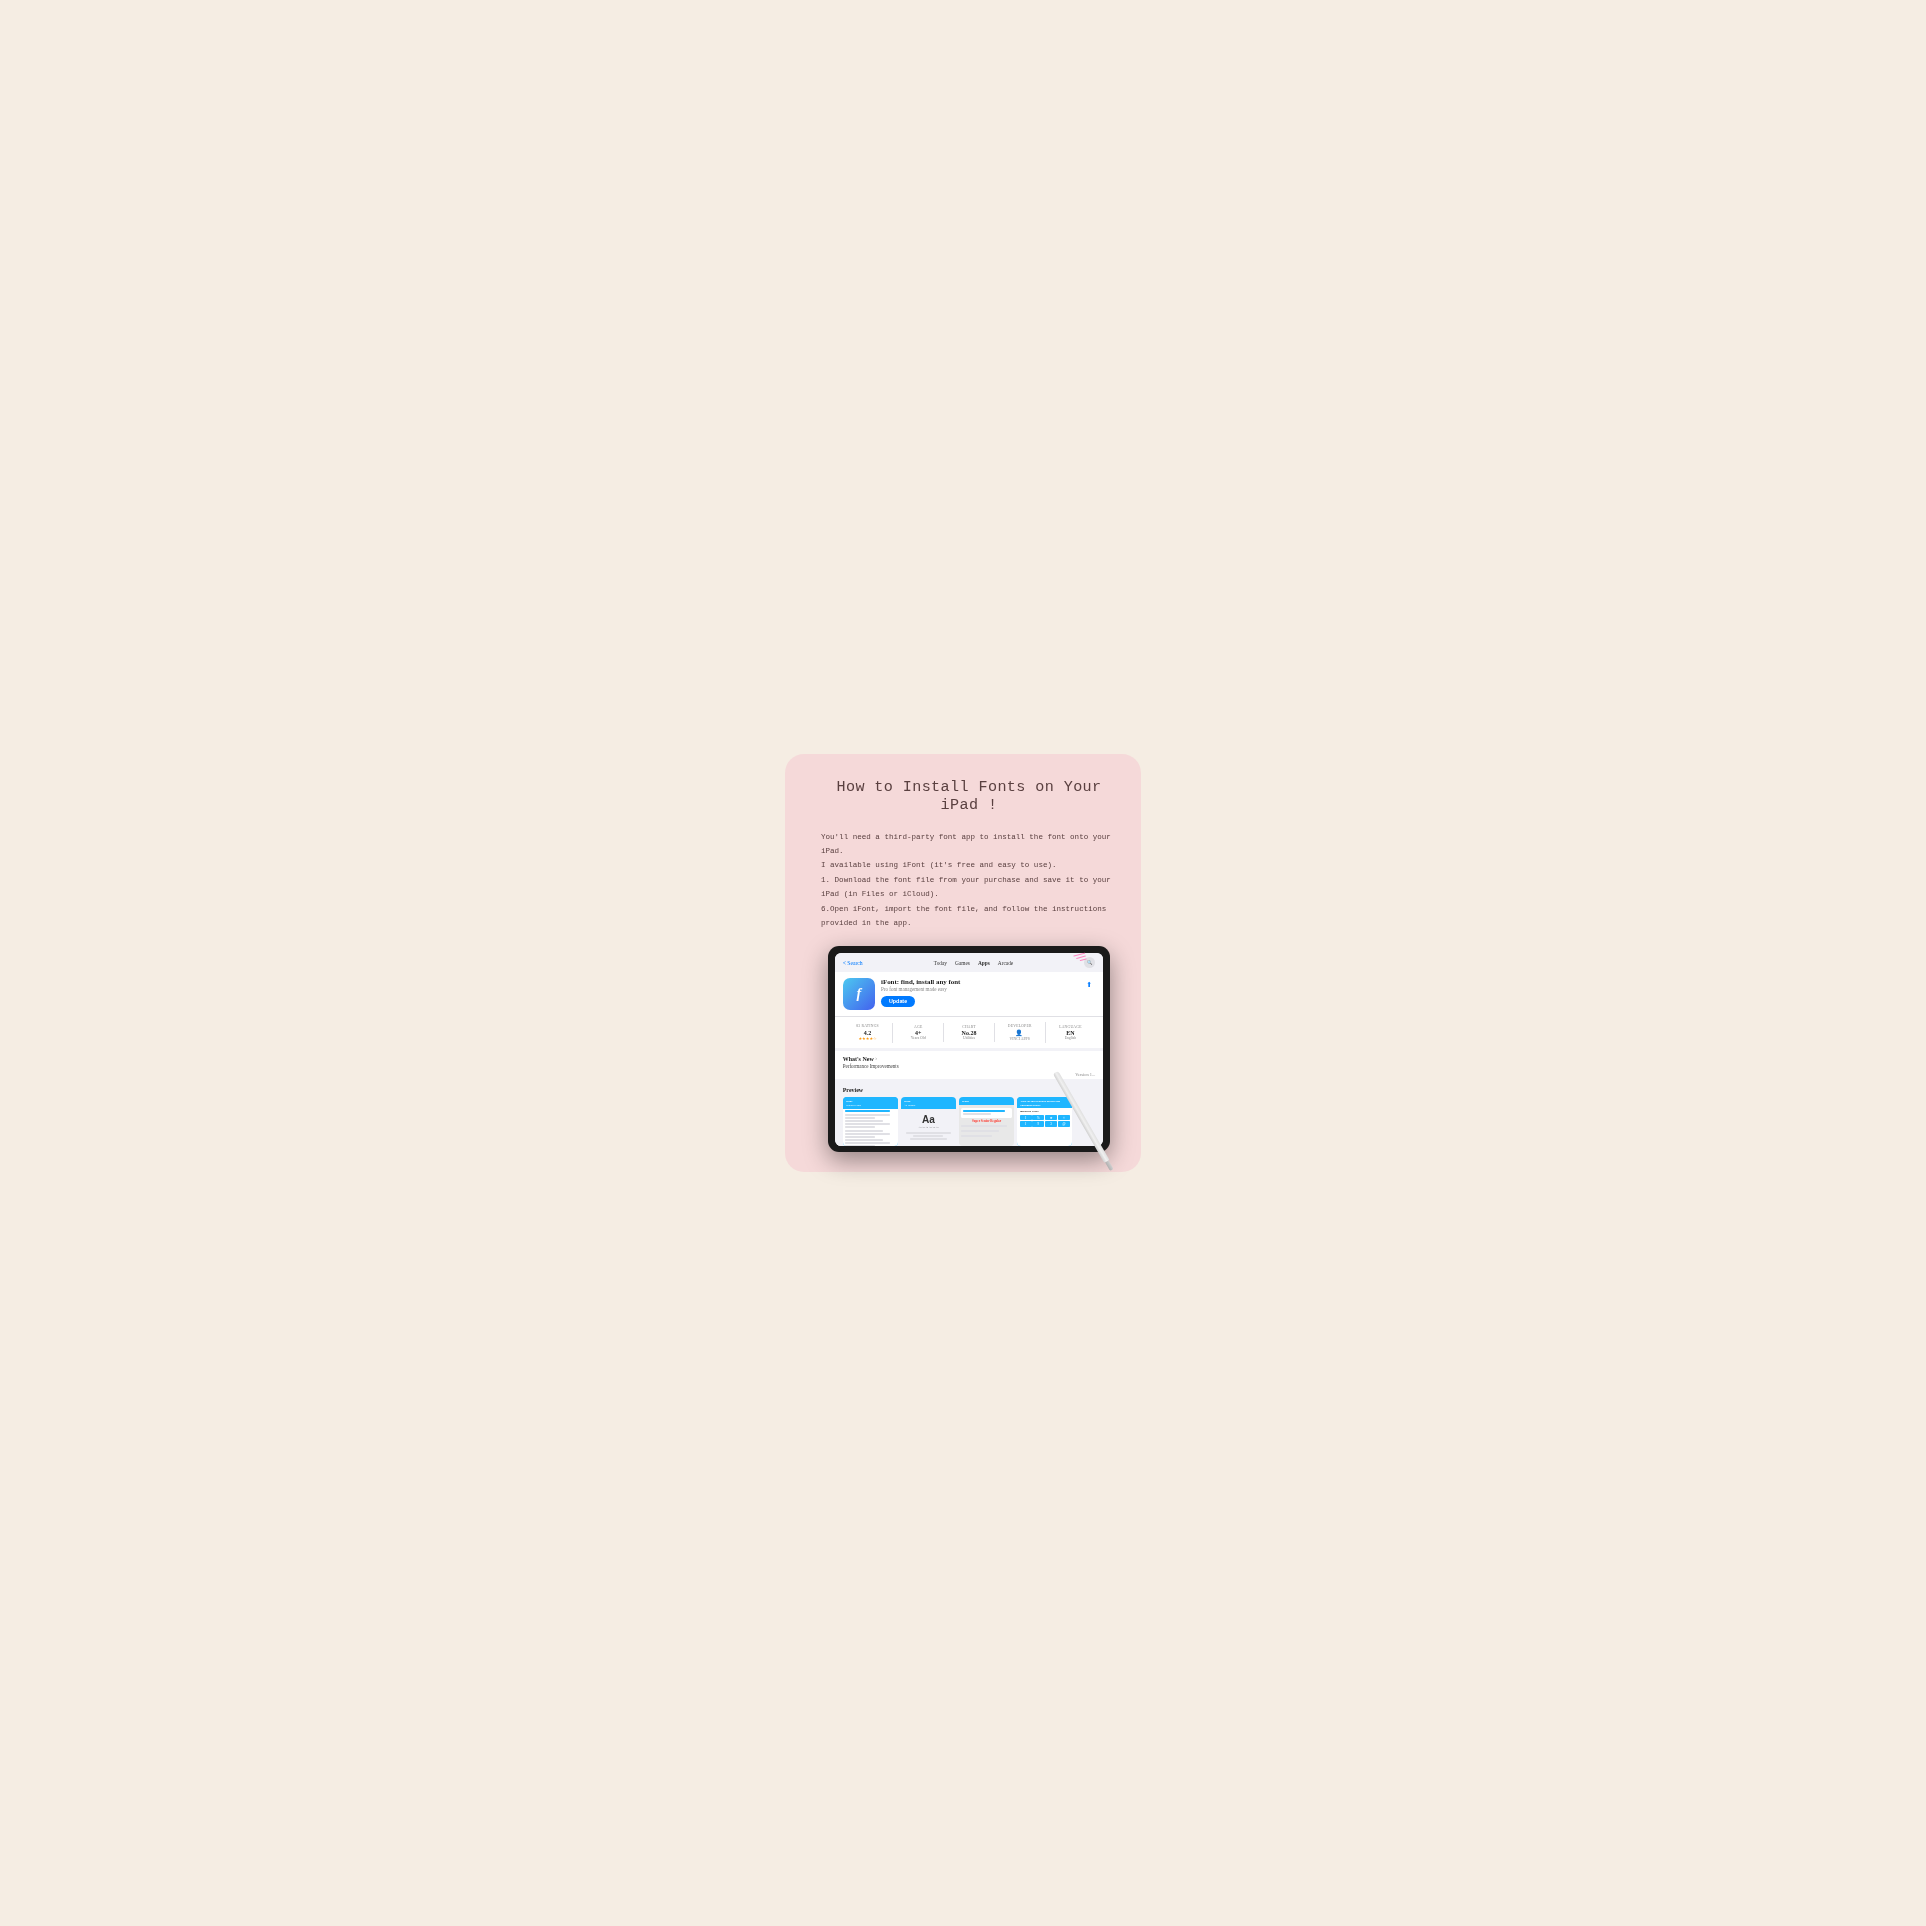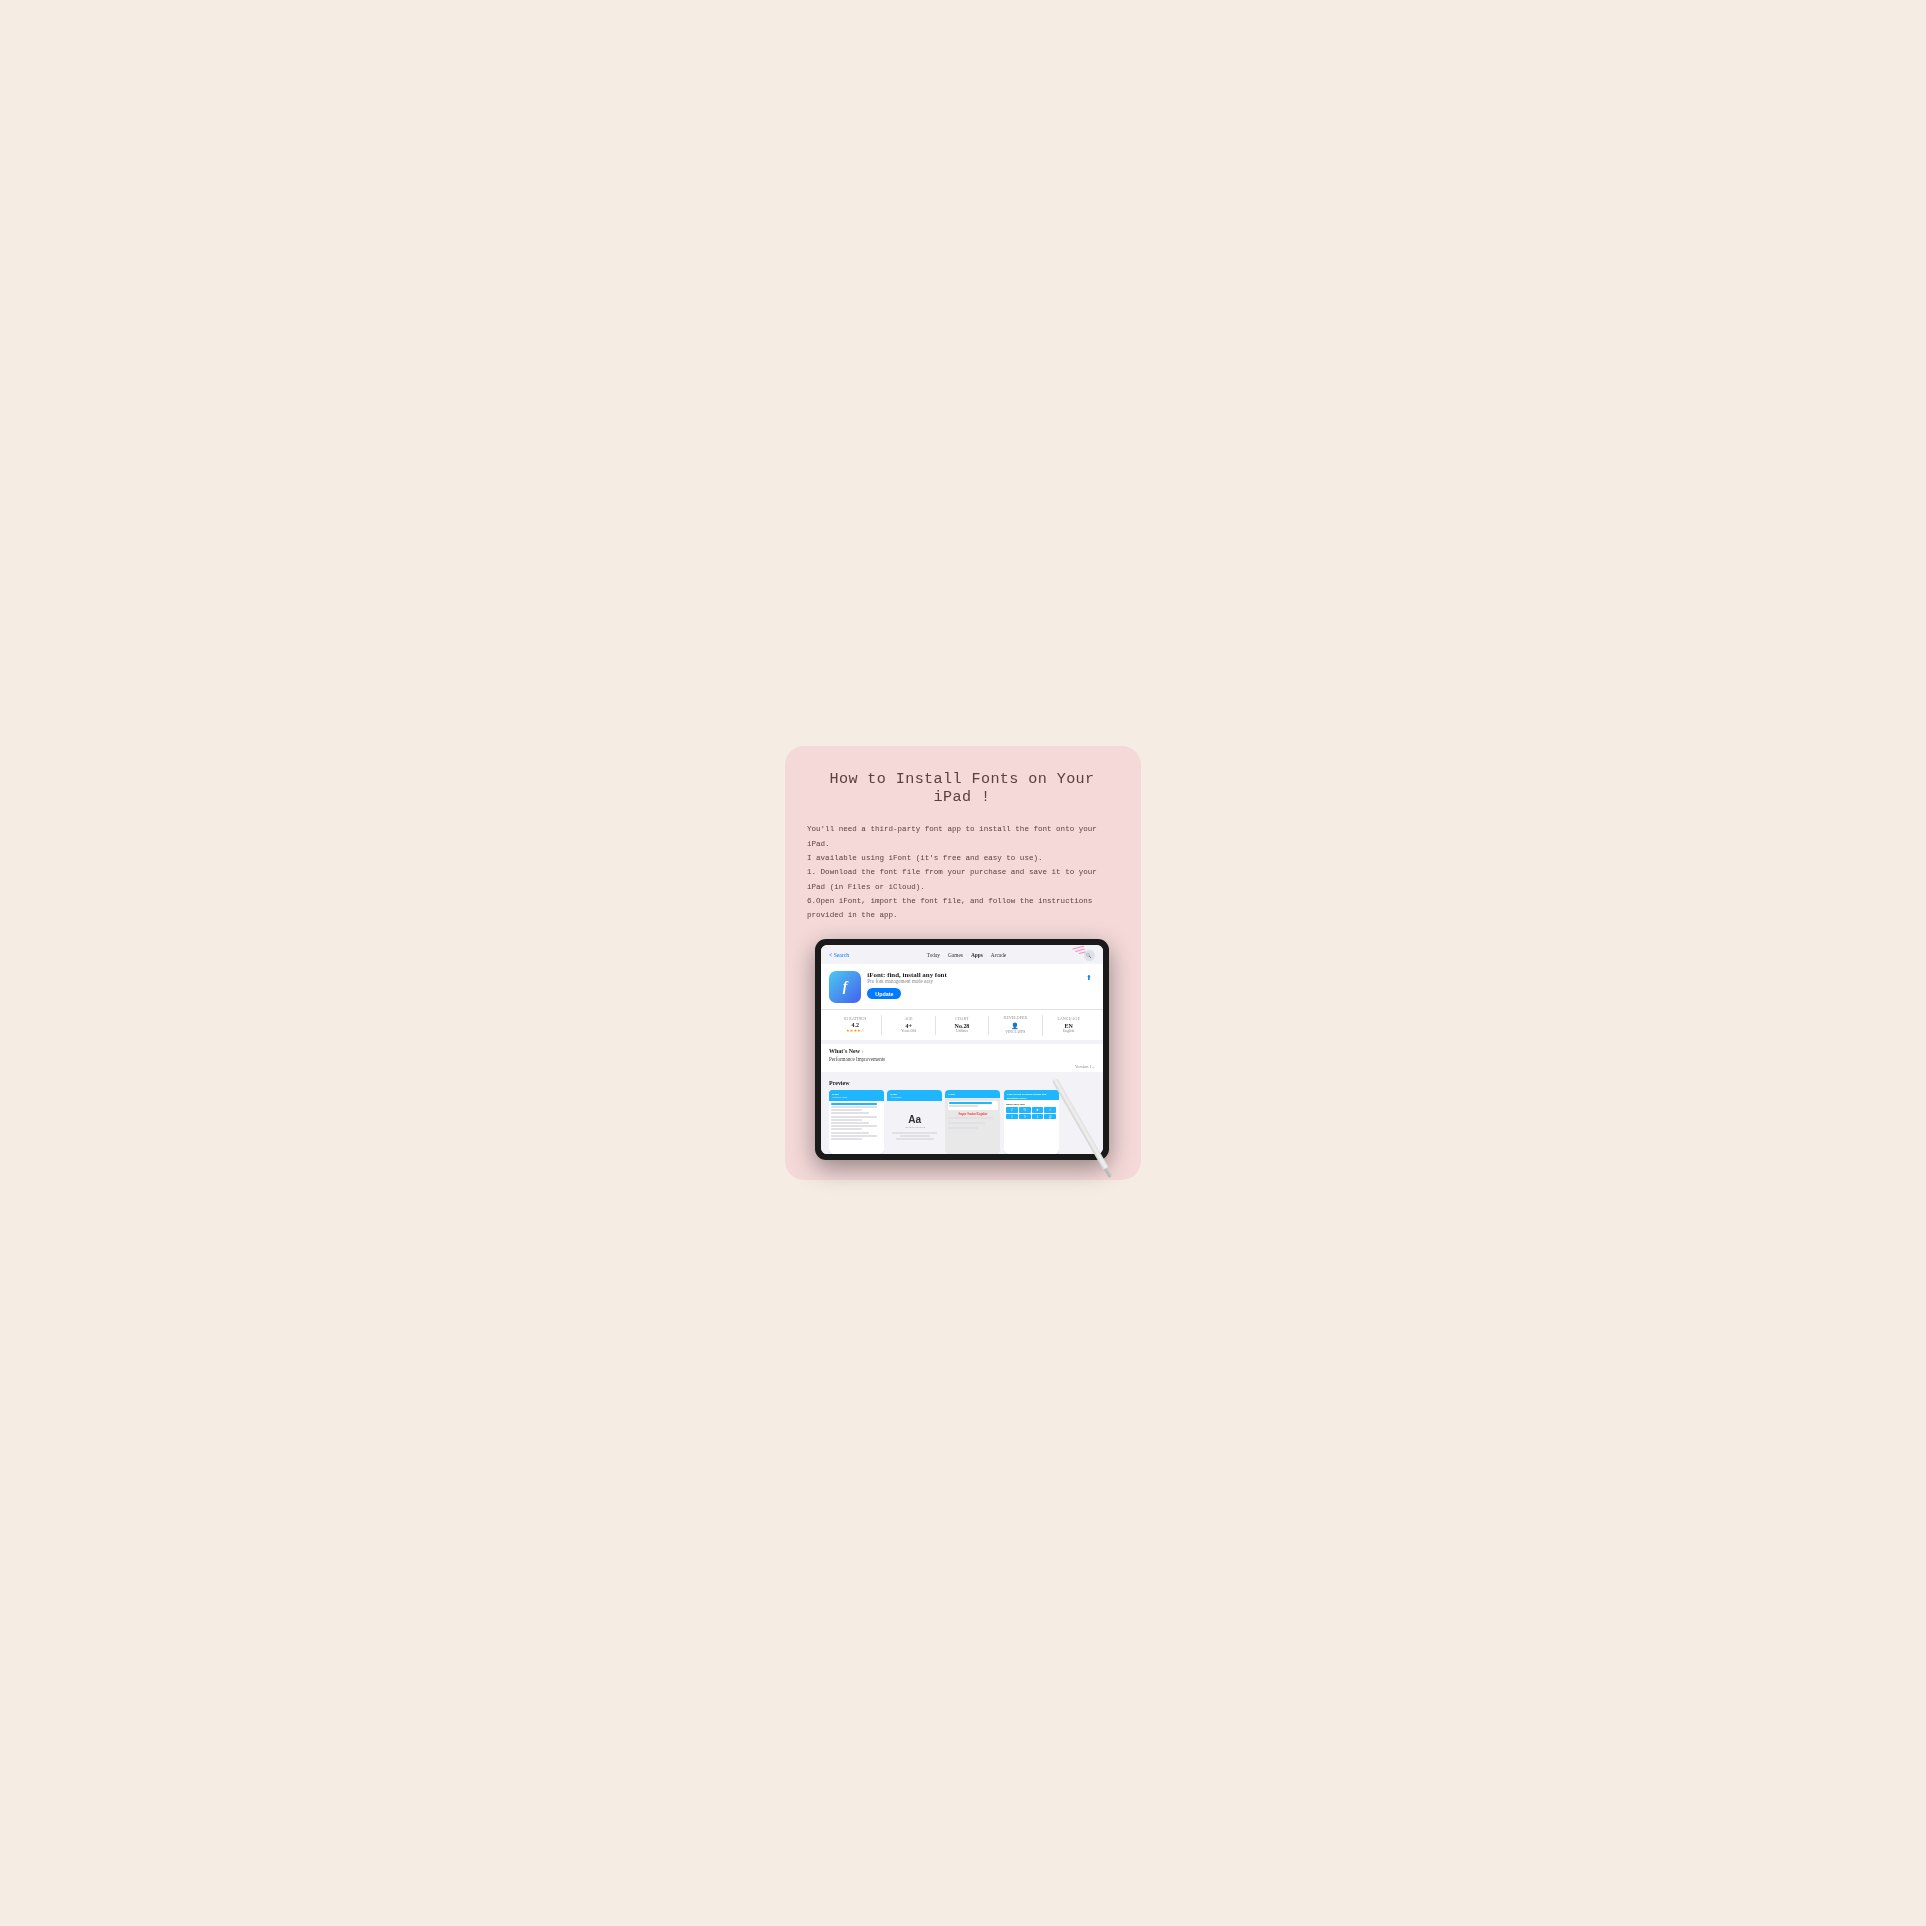--- a/index.html
+++ b/index.html
@@ -10,21 +10,21 @@
       justify-content: center;
       align-items: center;
       min-height: 100vh;
       padding: 16px;
       font-family: 'Georgia', serif;
     }
 
     .outer-card {
       background-color: #f5d9d9;
       border-radius: 19px;
-      padding: 24px 24px 20px 22px;
+      padding: 24px 24px 20px 36px;
       max-width: 356px;
       width: 100%;
       position: relative;
     }
 
     .title {
       text-align: center;
       font-size: 2.4rem;
       color: #5a4040;
       font-weight: 400;
@@ -274,21 +274,21 @@
       display: flex;
       gap: 3.2px;
       overflow: hidden;
     }
 
     .preview-thumb {
       border-radius: 4px;
       overflow: hidden;
       flex-shrink: 0;
       background: #1fb6ff;
-      height: 64px;
+      height: 49px;
       display: flex;
       flex-direction: column;
     }
 
     .thumb-header {
       background: #1fb6ff;
       padding: 2px 3.2px;
     }
 
     .thumb-header-text {

